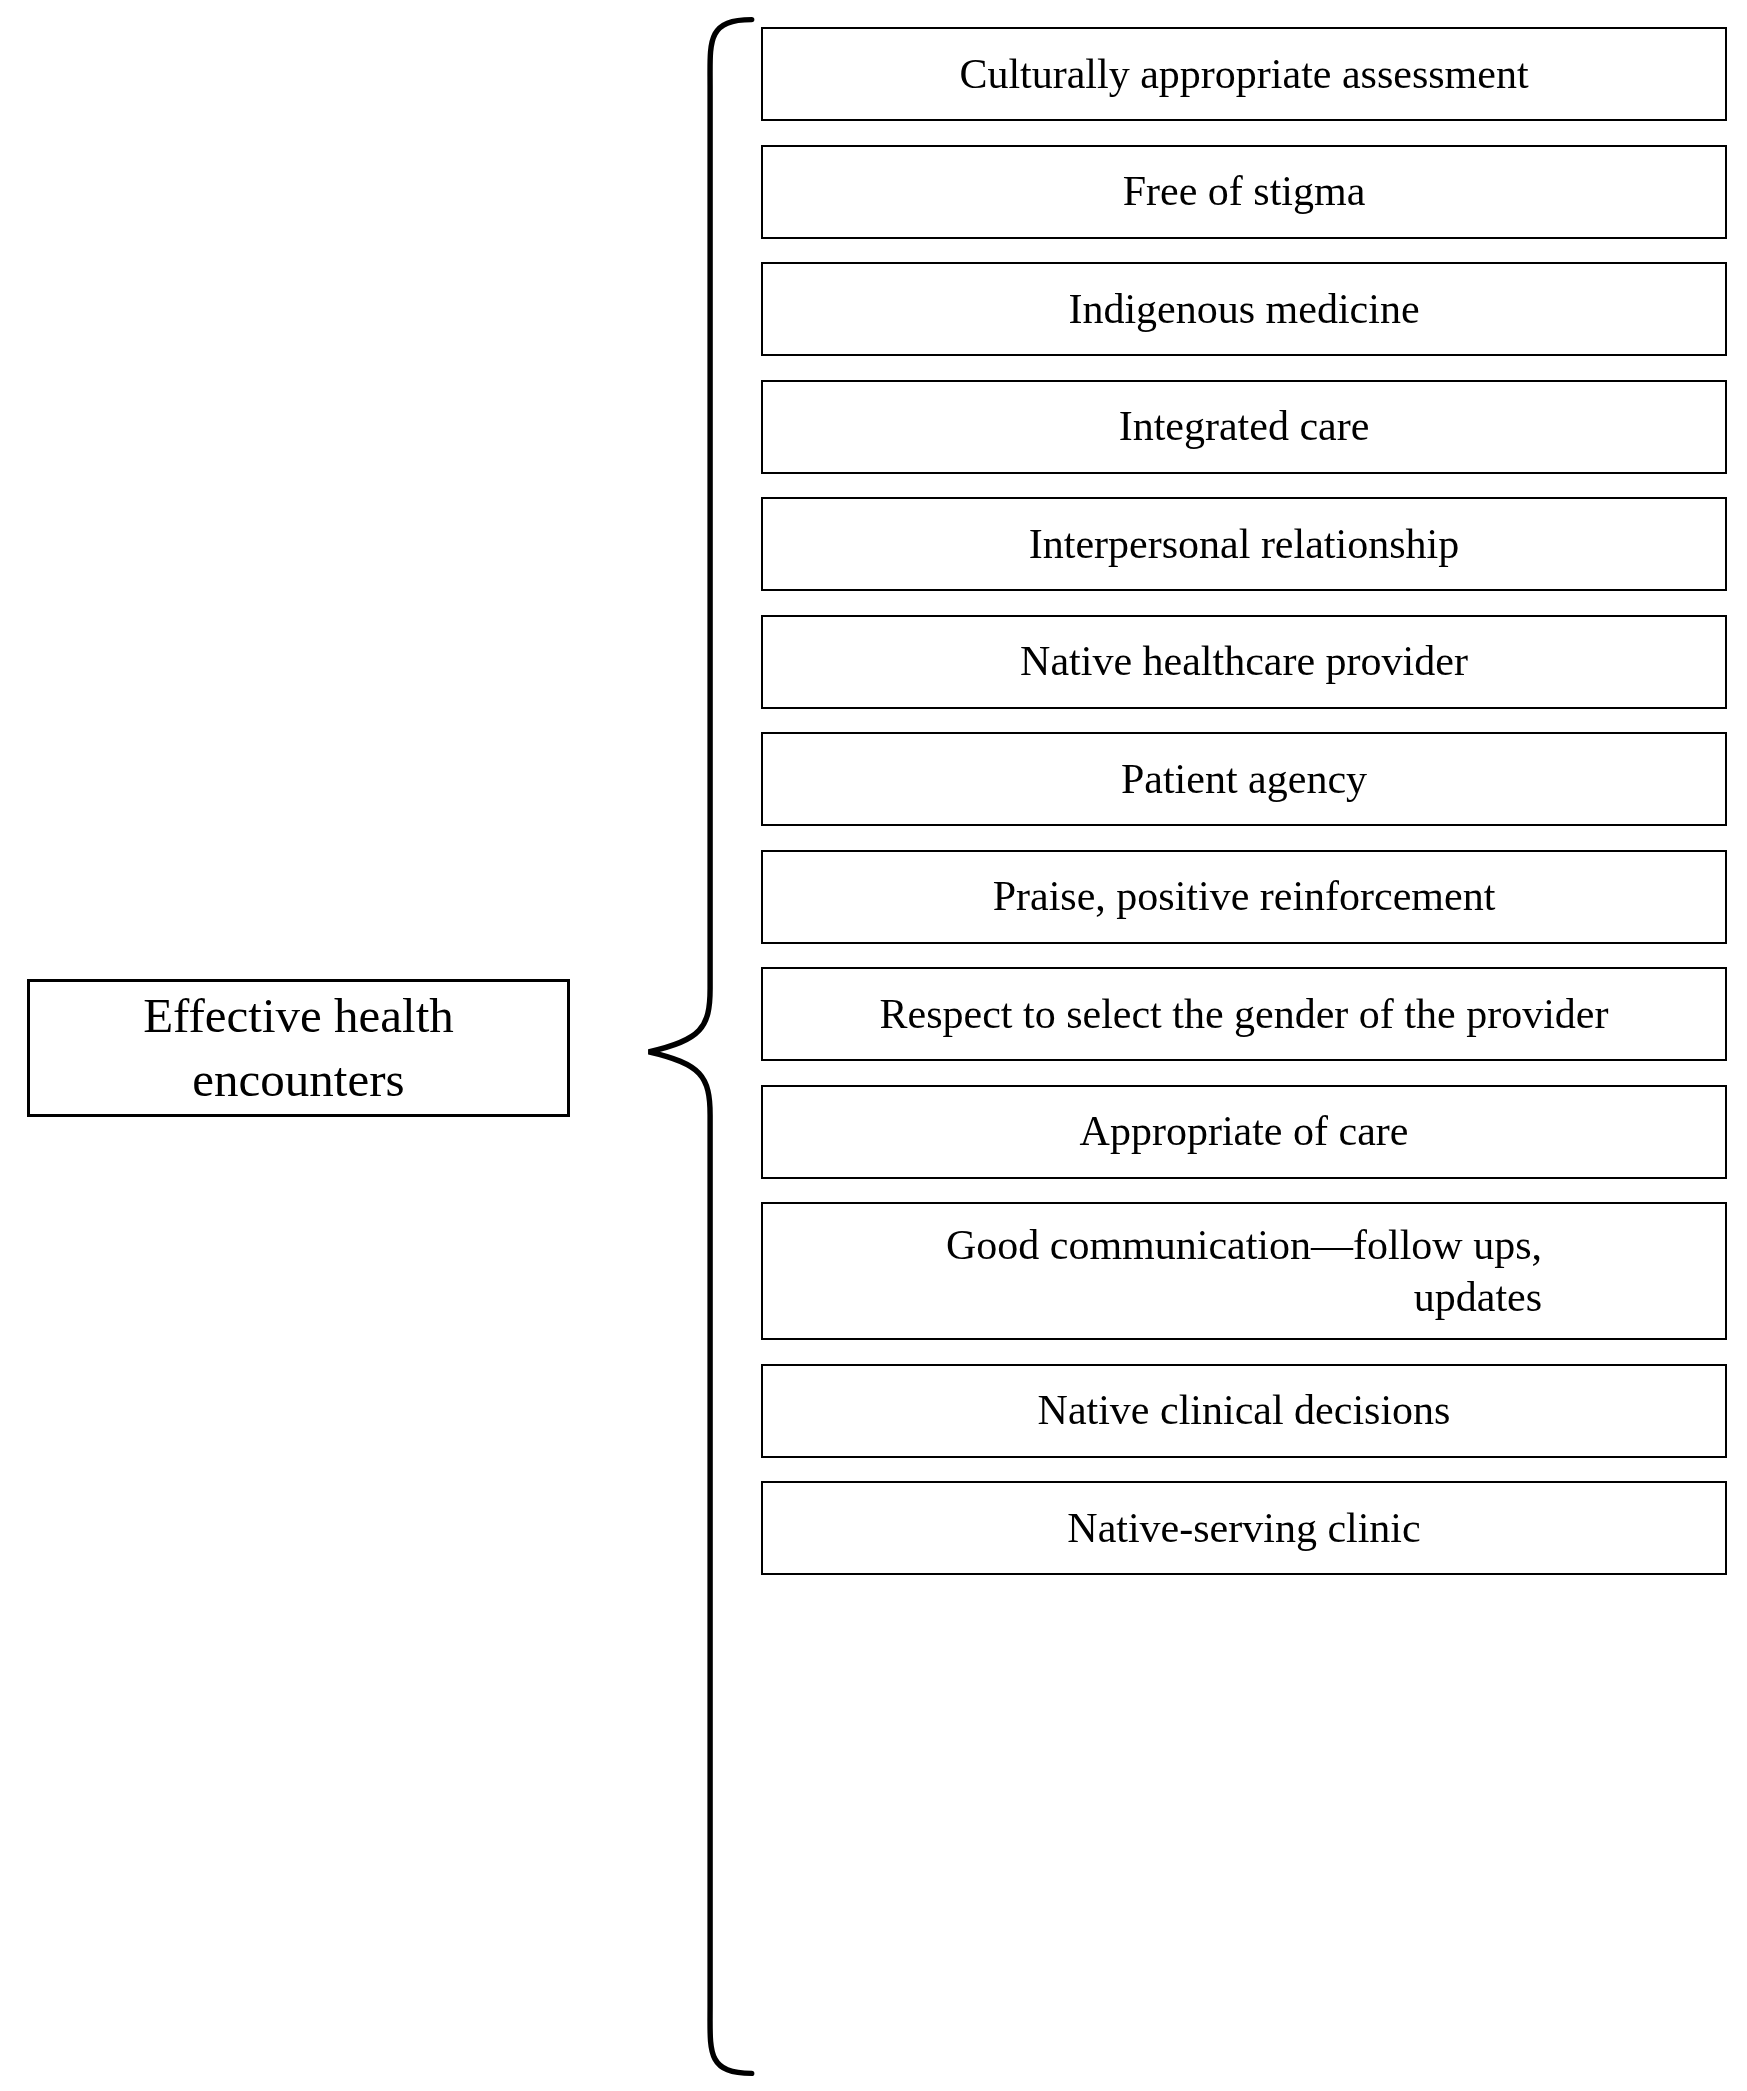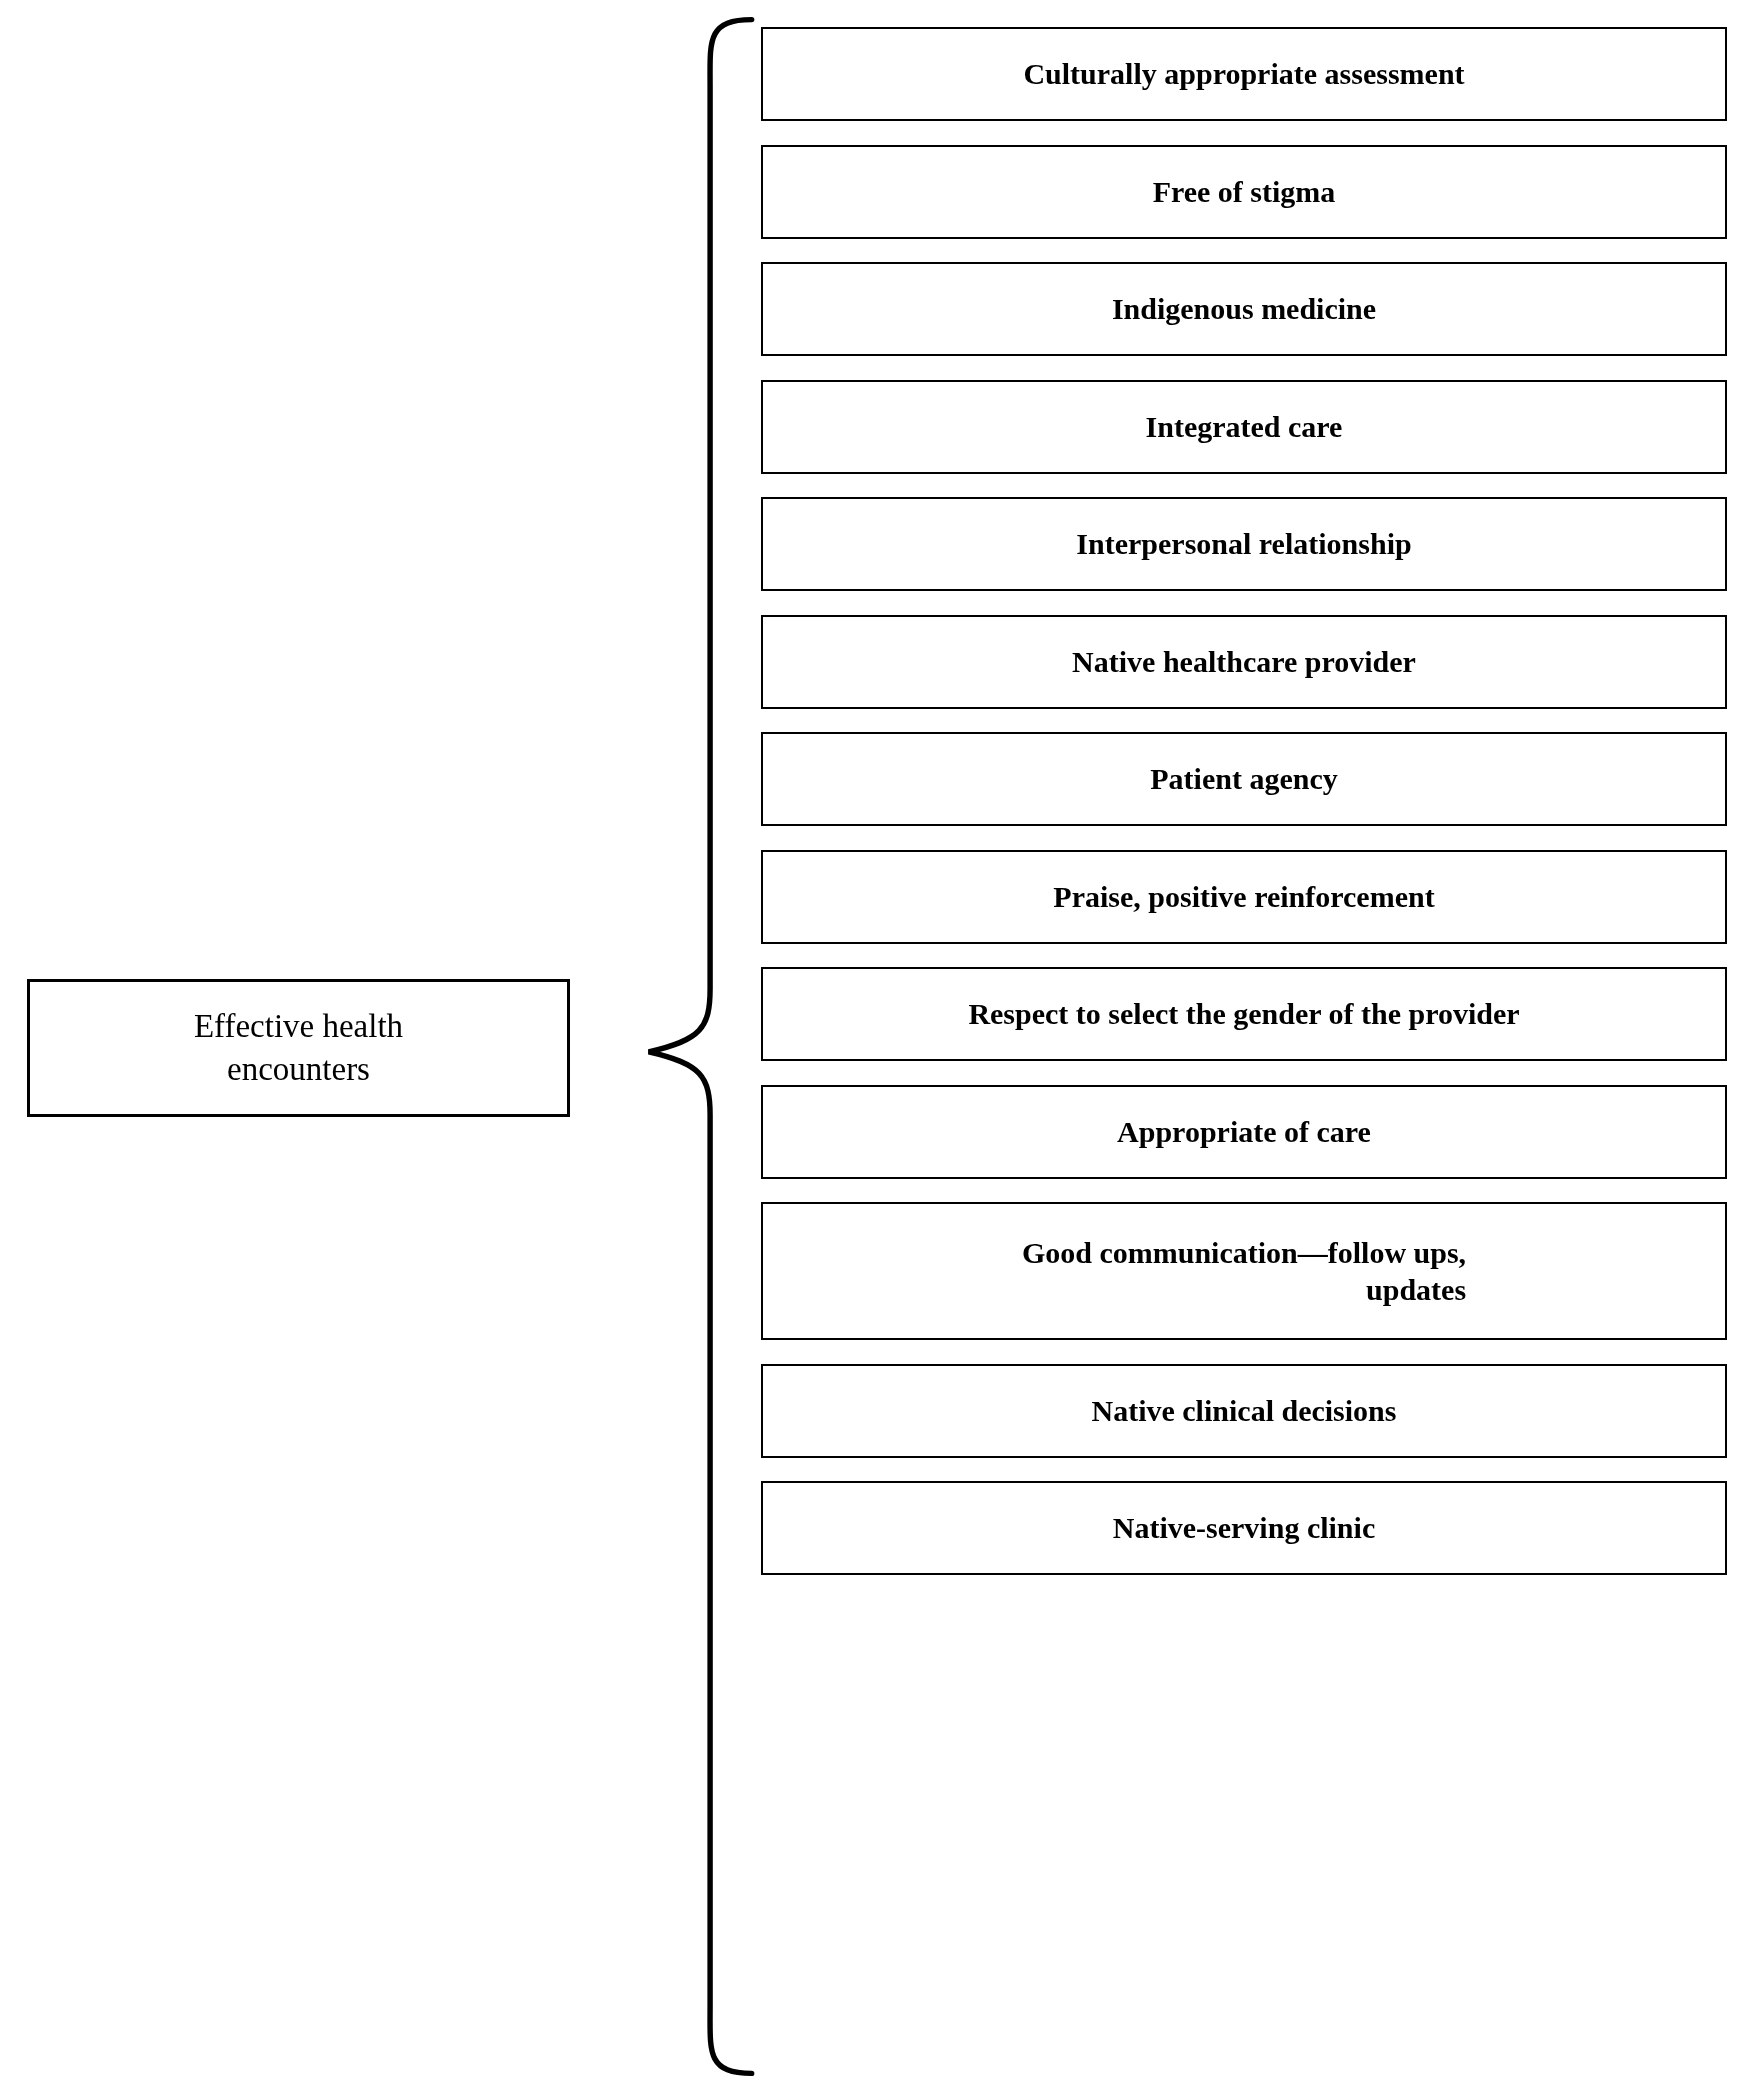--- a/index.html
+++ b/index.html
@@ -28,21 +28,21 @@
     height: 138px;
     border: 3.6px solid #000000;
     display: flex;
     align-items: center;
     justify-content: center;
     text-align: center;
     box-sizing: border-box;
     background: #ffffff;
   }
   .root-box .label {
-    font-size: 33px;
+    font-size: 49px;
     line-height: 1.3;
     white-space: pre-line;
   }
   
   .brace-svg {
     position: absolute;
     left: 636px;
     top: 16.3px;
     width: 122px;
     height: 2061px;
@@ -65,25 +65,24 @@
     align-items: center;
     justify-content: center;
     text-align: center;
     background: #ffffff;
   }
   .item.tall {
     height: 138px;
     text-align: right;
   }
   .item .label {
-    font-size: 30px;
+    font-size: 42px;
     line-height: 1.25;
     white-space: pre-line;
     padding: 0 7.2px;
-    font-weight: bold;
   }
 </style>
 </head>
 <body>
 
 <div class="canvas">
 
   <div class="root-box">
     <span class="label">Effective health
 encounters</span>

